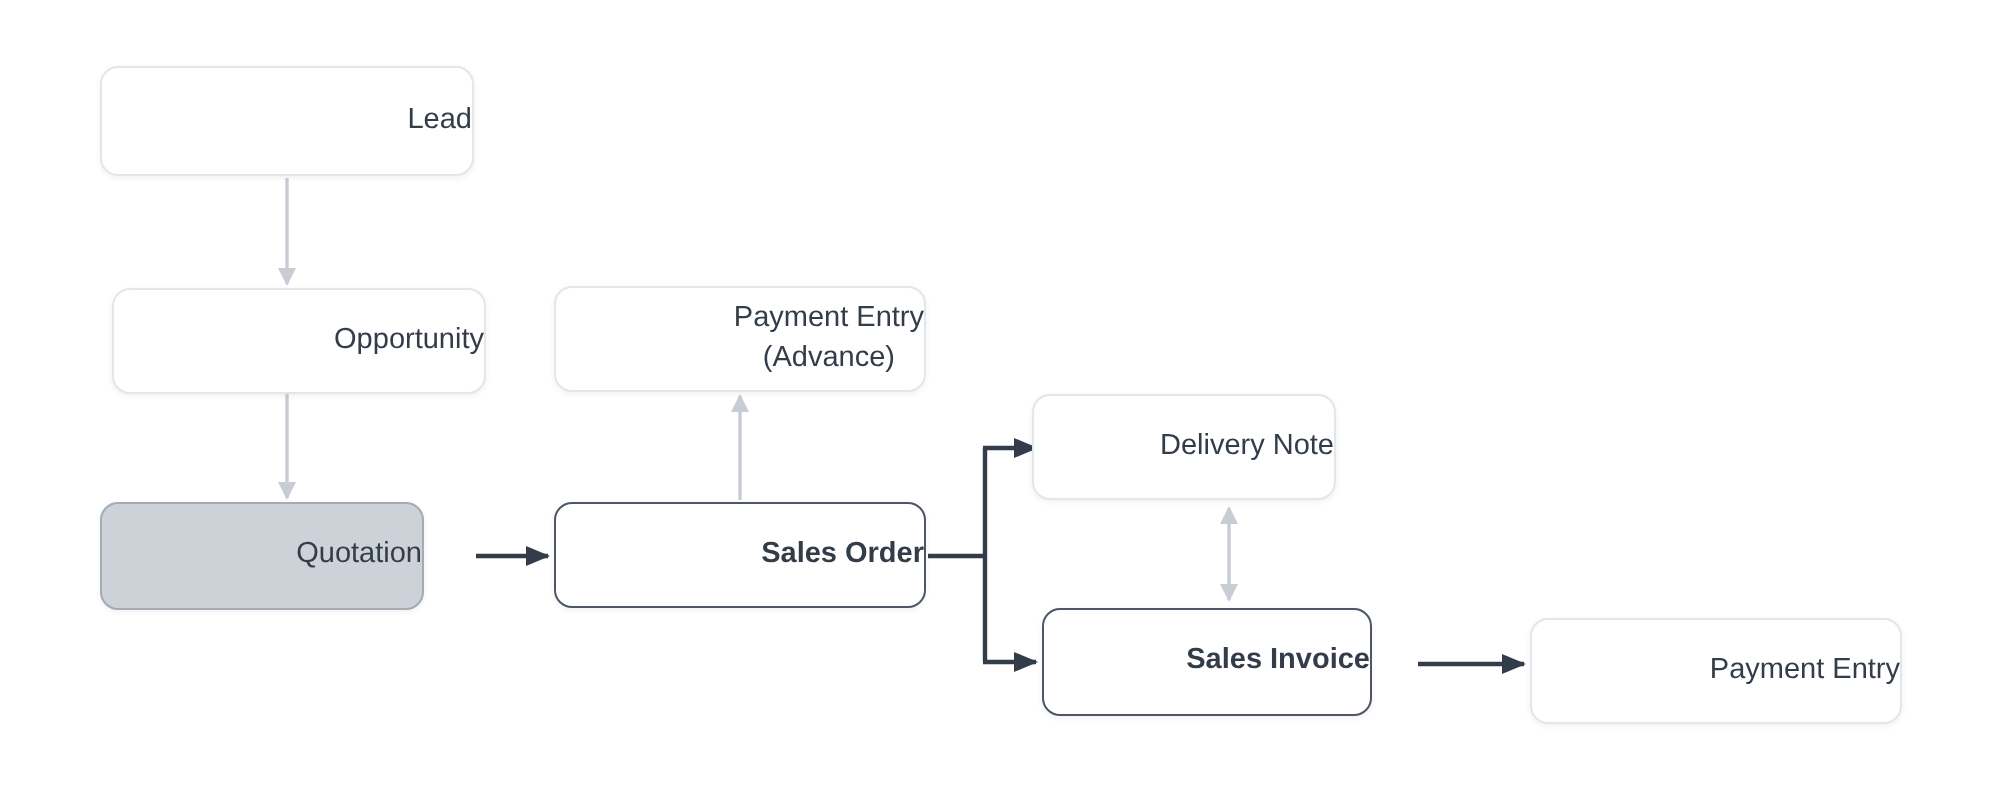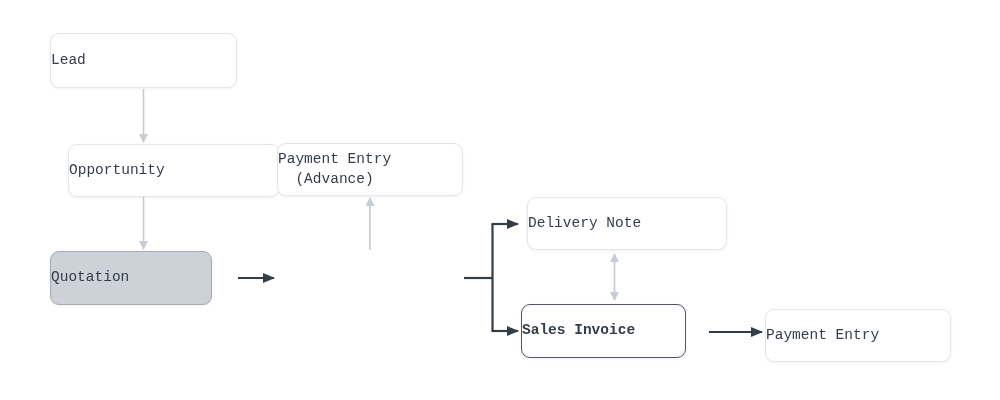--- a/index.html
+++ b/index.html
@@ -25,23 +25,22 @@
   .edge-strong{stroke:var(--arrow-dark);stroke-width:2.2;fill:none;}
   .edge-muted{stroke:var(--arrow-gray);stroke-width:1.7;fill:none;}
   .mk-strong{fill:var(--arrow-dark);}
   .mk-muted{fill:var(--arrow-gray);}
   .node{
     position:absolute;
     box-sizing:border-box;
     background:var(--node-fill);
     border:1px solid var(--node-border);
     border-radius:9px;
-    display:flex;align-items:center;justify-content:flex-start;
+    display:flex;align-items:center;justify-content:flex-end;
     box-shadow:0 1px 3px rgba(16,24,40,0.06);
-    font-family:Liberation Mono, monospace;
   }
   .node-label{
     color:var(--text);
     font-size:14.5px;
     line-height:1.35;
     text-align:center;
     white-space:pre-line;
   }
   .node--strong{border:1.5px solid var(--node-border-strong);}
   .node--strong .node-label{font-weight:bold;}
@@ -80,35 +79,38 @@
 
     <path class="edge-muted" d="M614.5,254 V300" marker-start="url(#mMuted)" marker-end="url(#mMuted)"></path>
 
     <path class="edge-strong" d="M709,332 H762" marker-end="url(#mStrong)"></path>
   </svg>
 
   <div class="node" style="left:50px;top:33px;width:187px;height:55px">
     <span class="node-label">Lead</span>
   </div>
 
-  <div class="node" style="left:68px;top:144px;width:212px;height:53px">
+  <div class="node" style="left:56px;top:144px;width:187px;height:53px">
     <span class="node-label">Opportunity</span>
   </div>
 
   <div class="node node--highlight" style="left:50px;top:251px;width:162px;height:54px">
     <span class="node-label">Quotation</span>
   </div>
 
   <div class="node" style="left:277px;top:143px;width:186px;height:53px">
     <span class="node-label">Payment Entry
 (Advance)</span>
   </div>
 
+  <div class="node node--strong" style="left:277px;top:251px;width:186px;height:53px">
+    <span class="node-label">Sales Order</span>
+  </div>
 
-  <div class="node" style="left:527px;top:197px;width:200px;height:53px">
+  <div class="node" style="left:516px;top:197px;width:152px;height:53px">
     <span class="node-label">Delivery Note</span>
   </div>
 
   <div class="node node--strong" style="left:521px;top:304px;width:165px;height:54px">
     <span class="node-label">Sales Invoice</span>
   </div>
 
   <div class="node" style="left:765px;top:309px;width:186px;height:53px">
     <span class="node-label">Payment Entry</span>
   </div>

